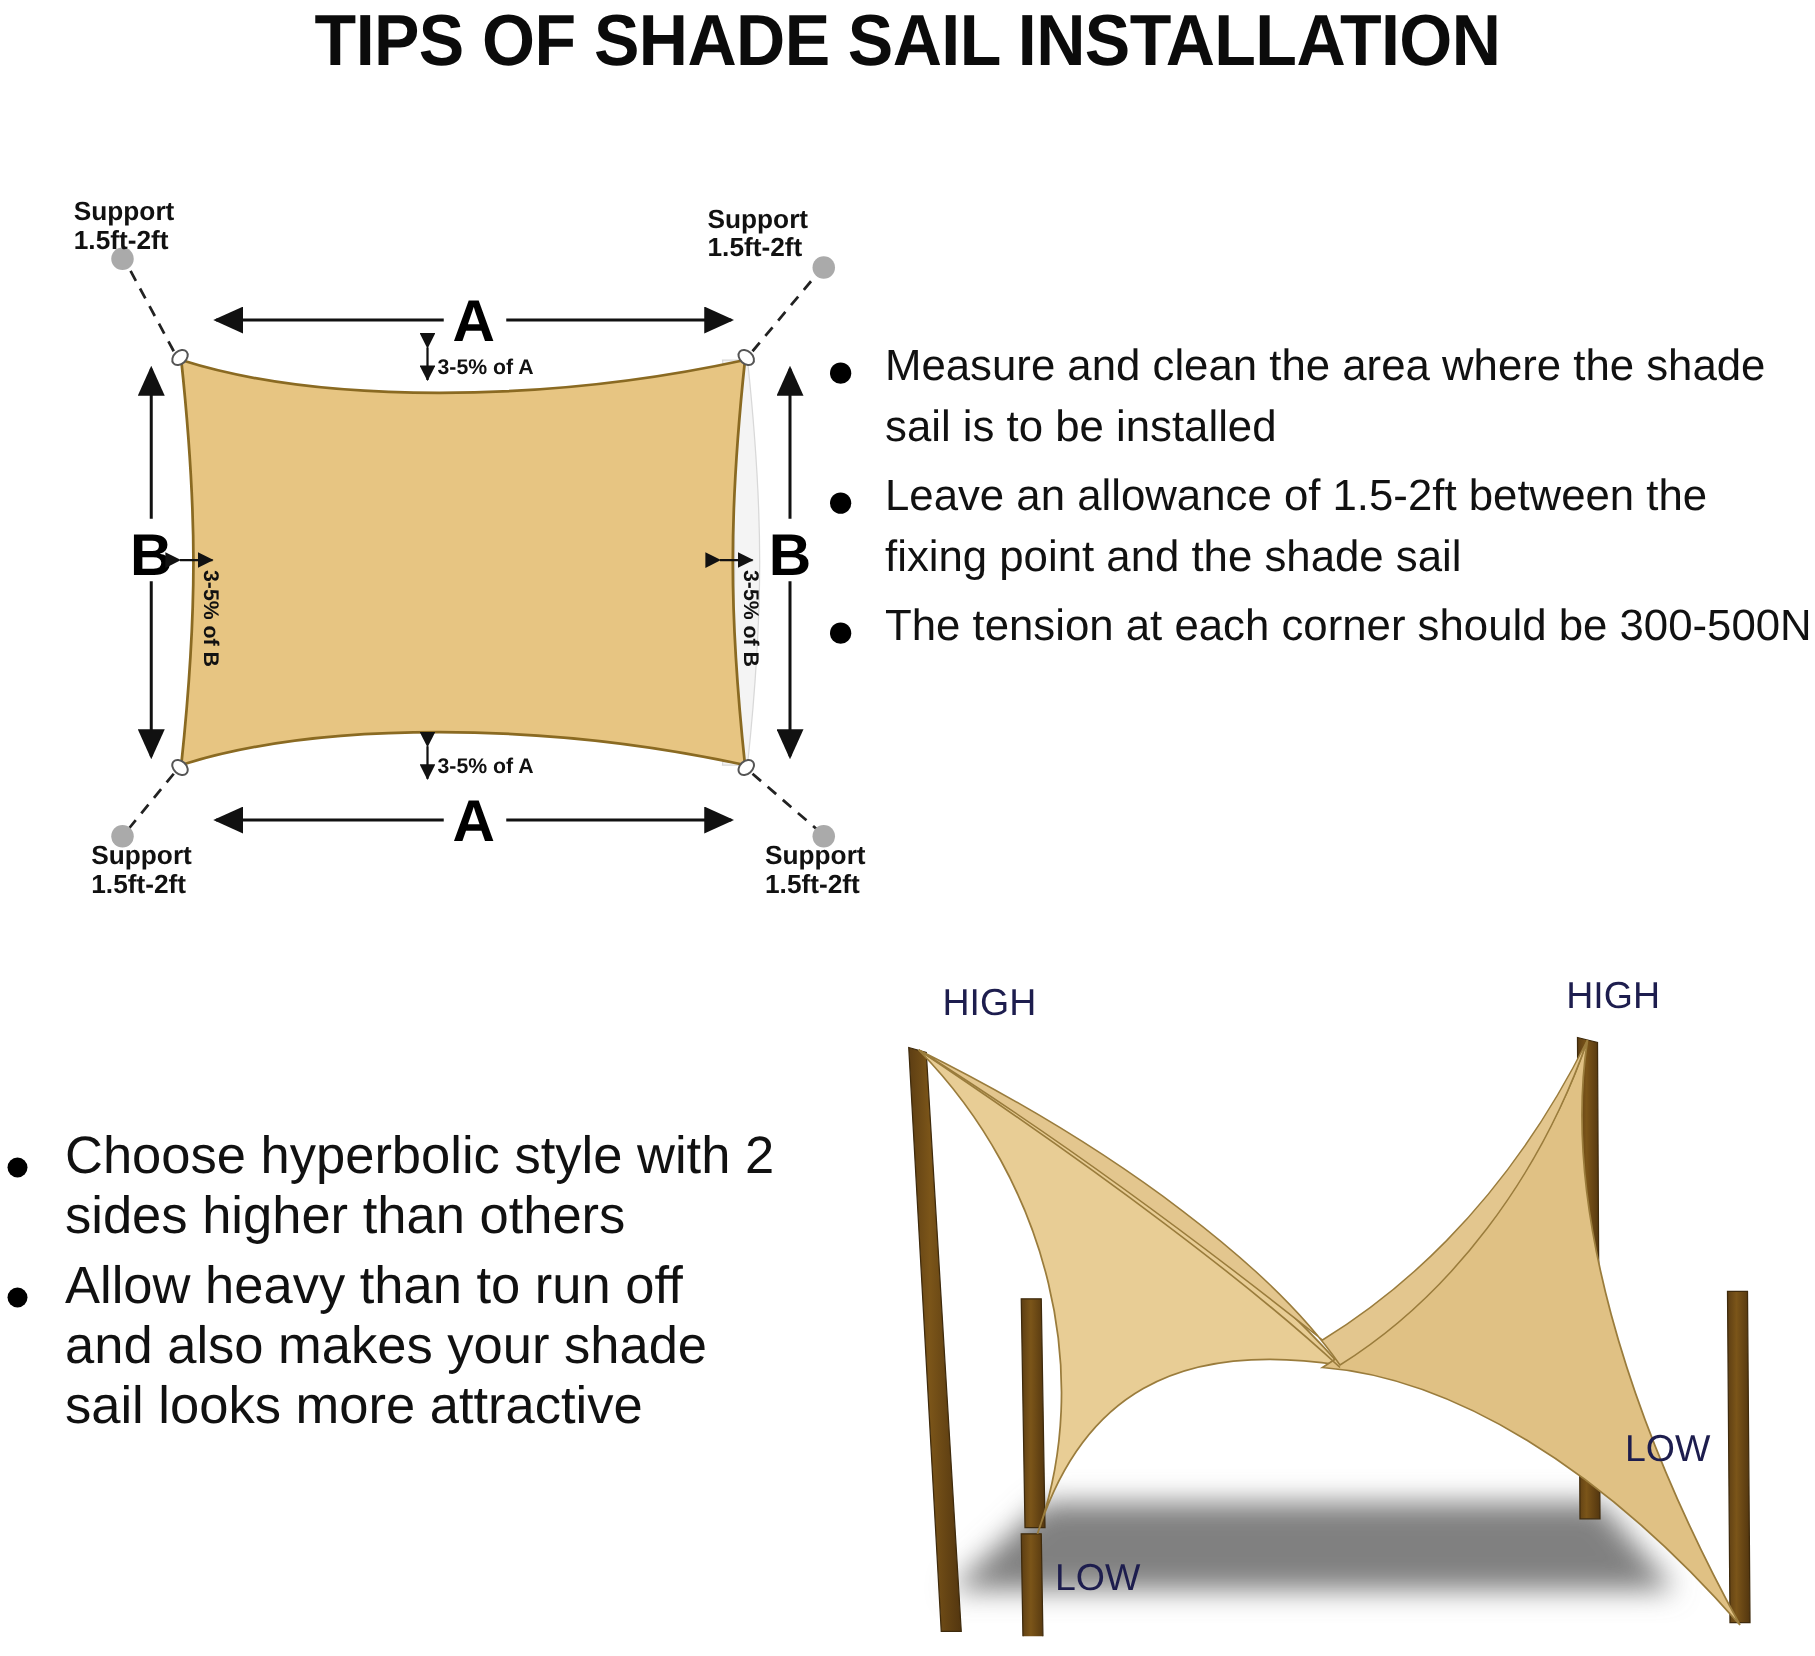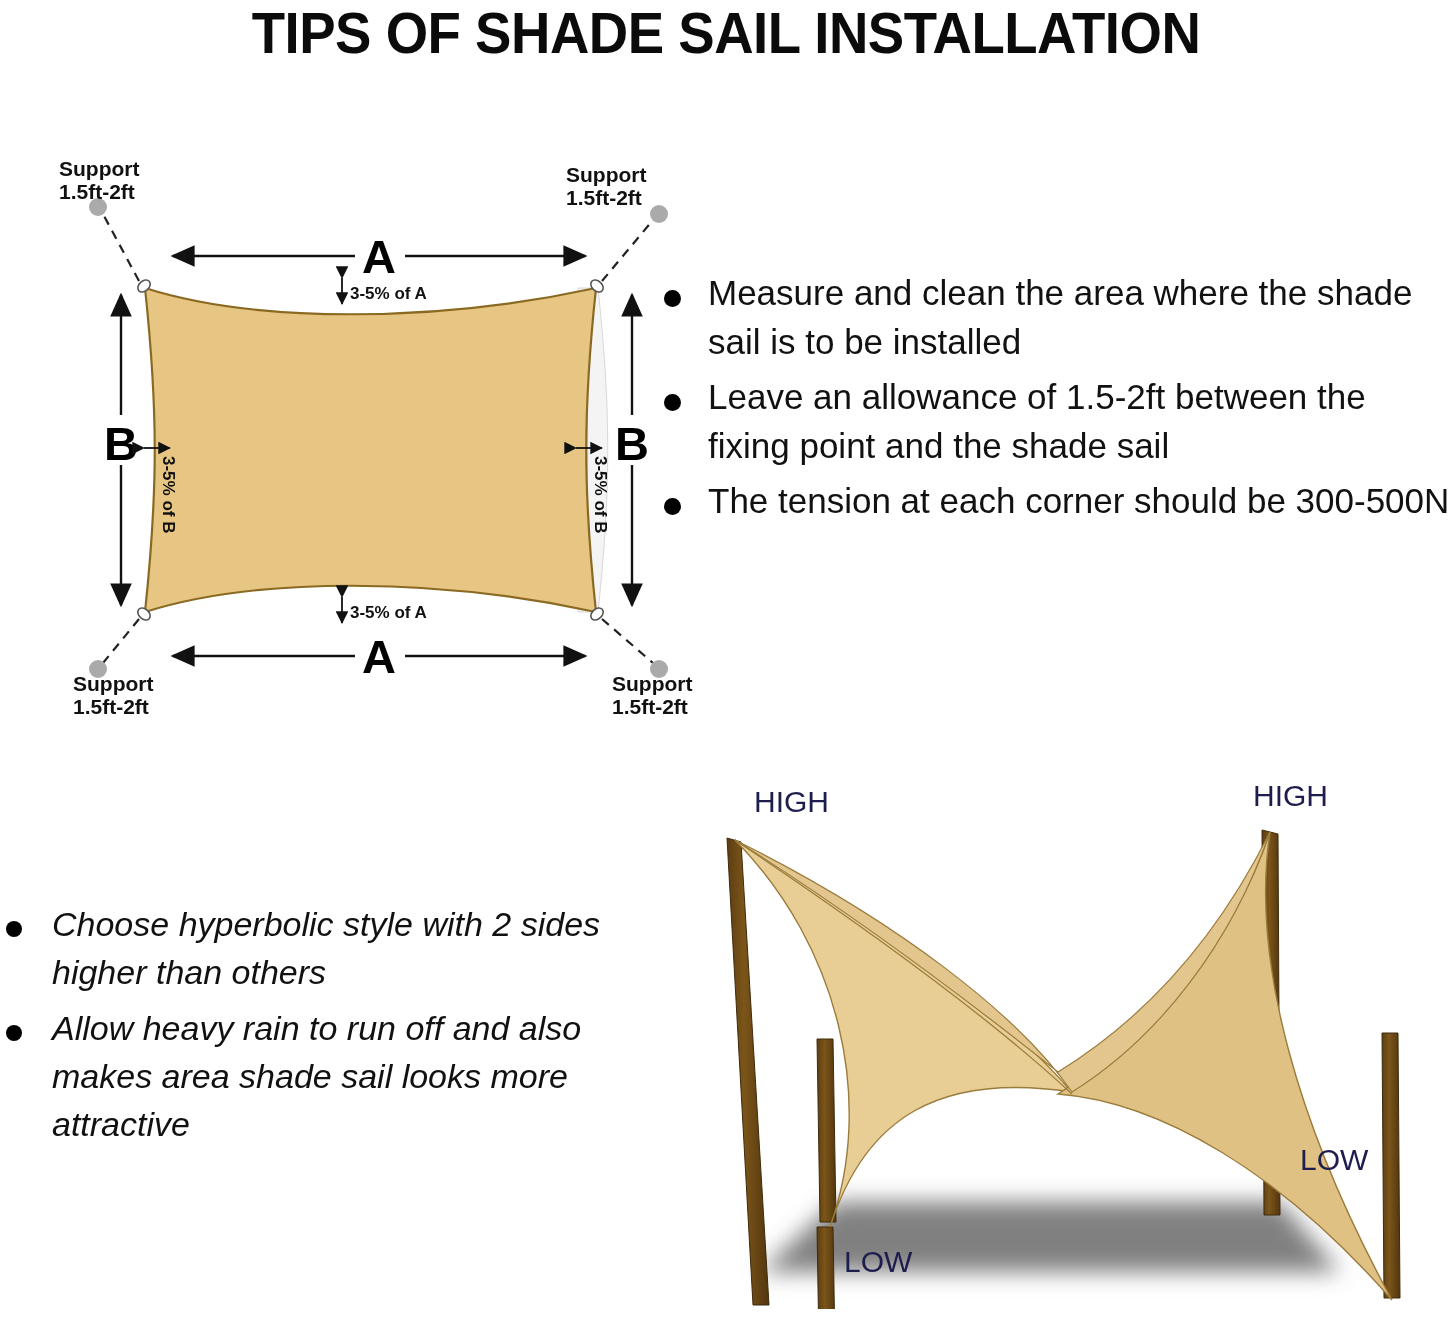--- a/index.html
+++ b/index.html
@@ -50,21 +50,21 @@
   .bullets li .txt{display:block;}
 
   #tips-right{
     left:656px;top:268px;width:800px;
     font-size:35px;line-height:49px;
   }
   #tips-right li{margin-bottom:6px;}
 
   #tips-bottom-left{
     left:0px;top:900px;width:625px;
-    font-size:34px;line-height:48px;font-style:italic;
+    font-size:42px;line-height:48px;
   }
   #tips-bottom-left li{margin-bottom:8px;}
   #tips-bottom-left li .dot{left:6px;width:16px;height:16px;}
 
   
   #hyper-diagram{position:absolute;left:640px;top:772px;width:812px;height:537px;}
   #hyper-diagram svg{display:block;width:812px;height:537px;}
 
   .hl-label{
     font-family:"Liberation Sans", sans-serif;
@@ -206,21 +206,21 @@
     </li>
   </ul>
 
   <ul class="bullets" id="tips-bottom-left">
     <li>
       <span class="dot"></span>
       <span class="txt">Choose hyperbolic style with 2 sides higher than others</span>
     </li>
     <li>
       <span class="dot"></span>
-      <span class="txt">Allow heavy rain to run off and also makes area shade sail looks more attractive</span>
+      <span class="txt">Allow heavy than to run off and also makes your shade sail looks more attractive</span>
     </li>
   </ul>
 
   <div id="hyper-diagram">
     <svg viewBox="0 0 812 537" xmlns="http://www.w3.org/2000/svg">
       <defs>
         <filter id="blurShadow" x="-25%" y="-40%" width="150%" height="190%">
           <feGaussianBlur stdDeviation="11"></feGaussianBlur>
         </filter>
         <linearGradient id="postGrad" x1="0" y1="0" x2="1" y2="0">

